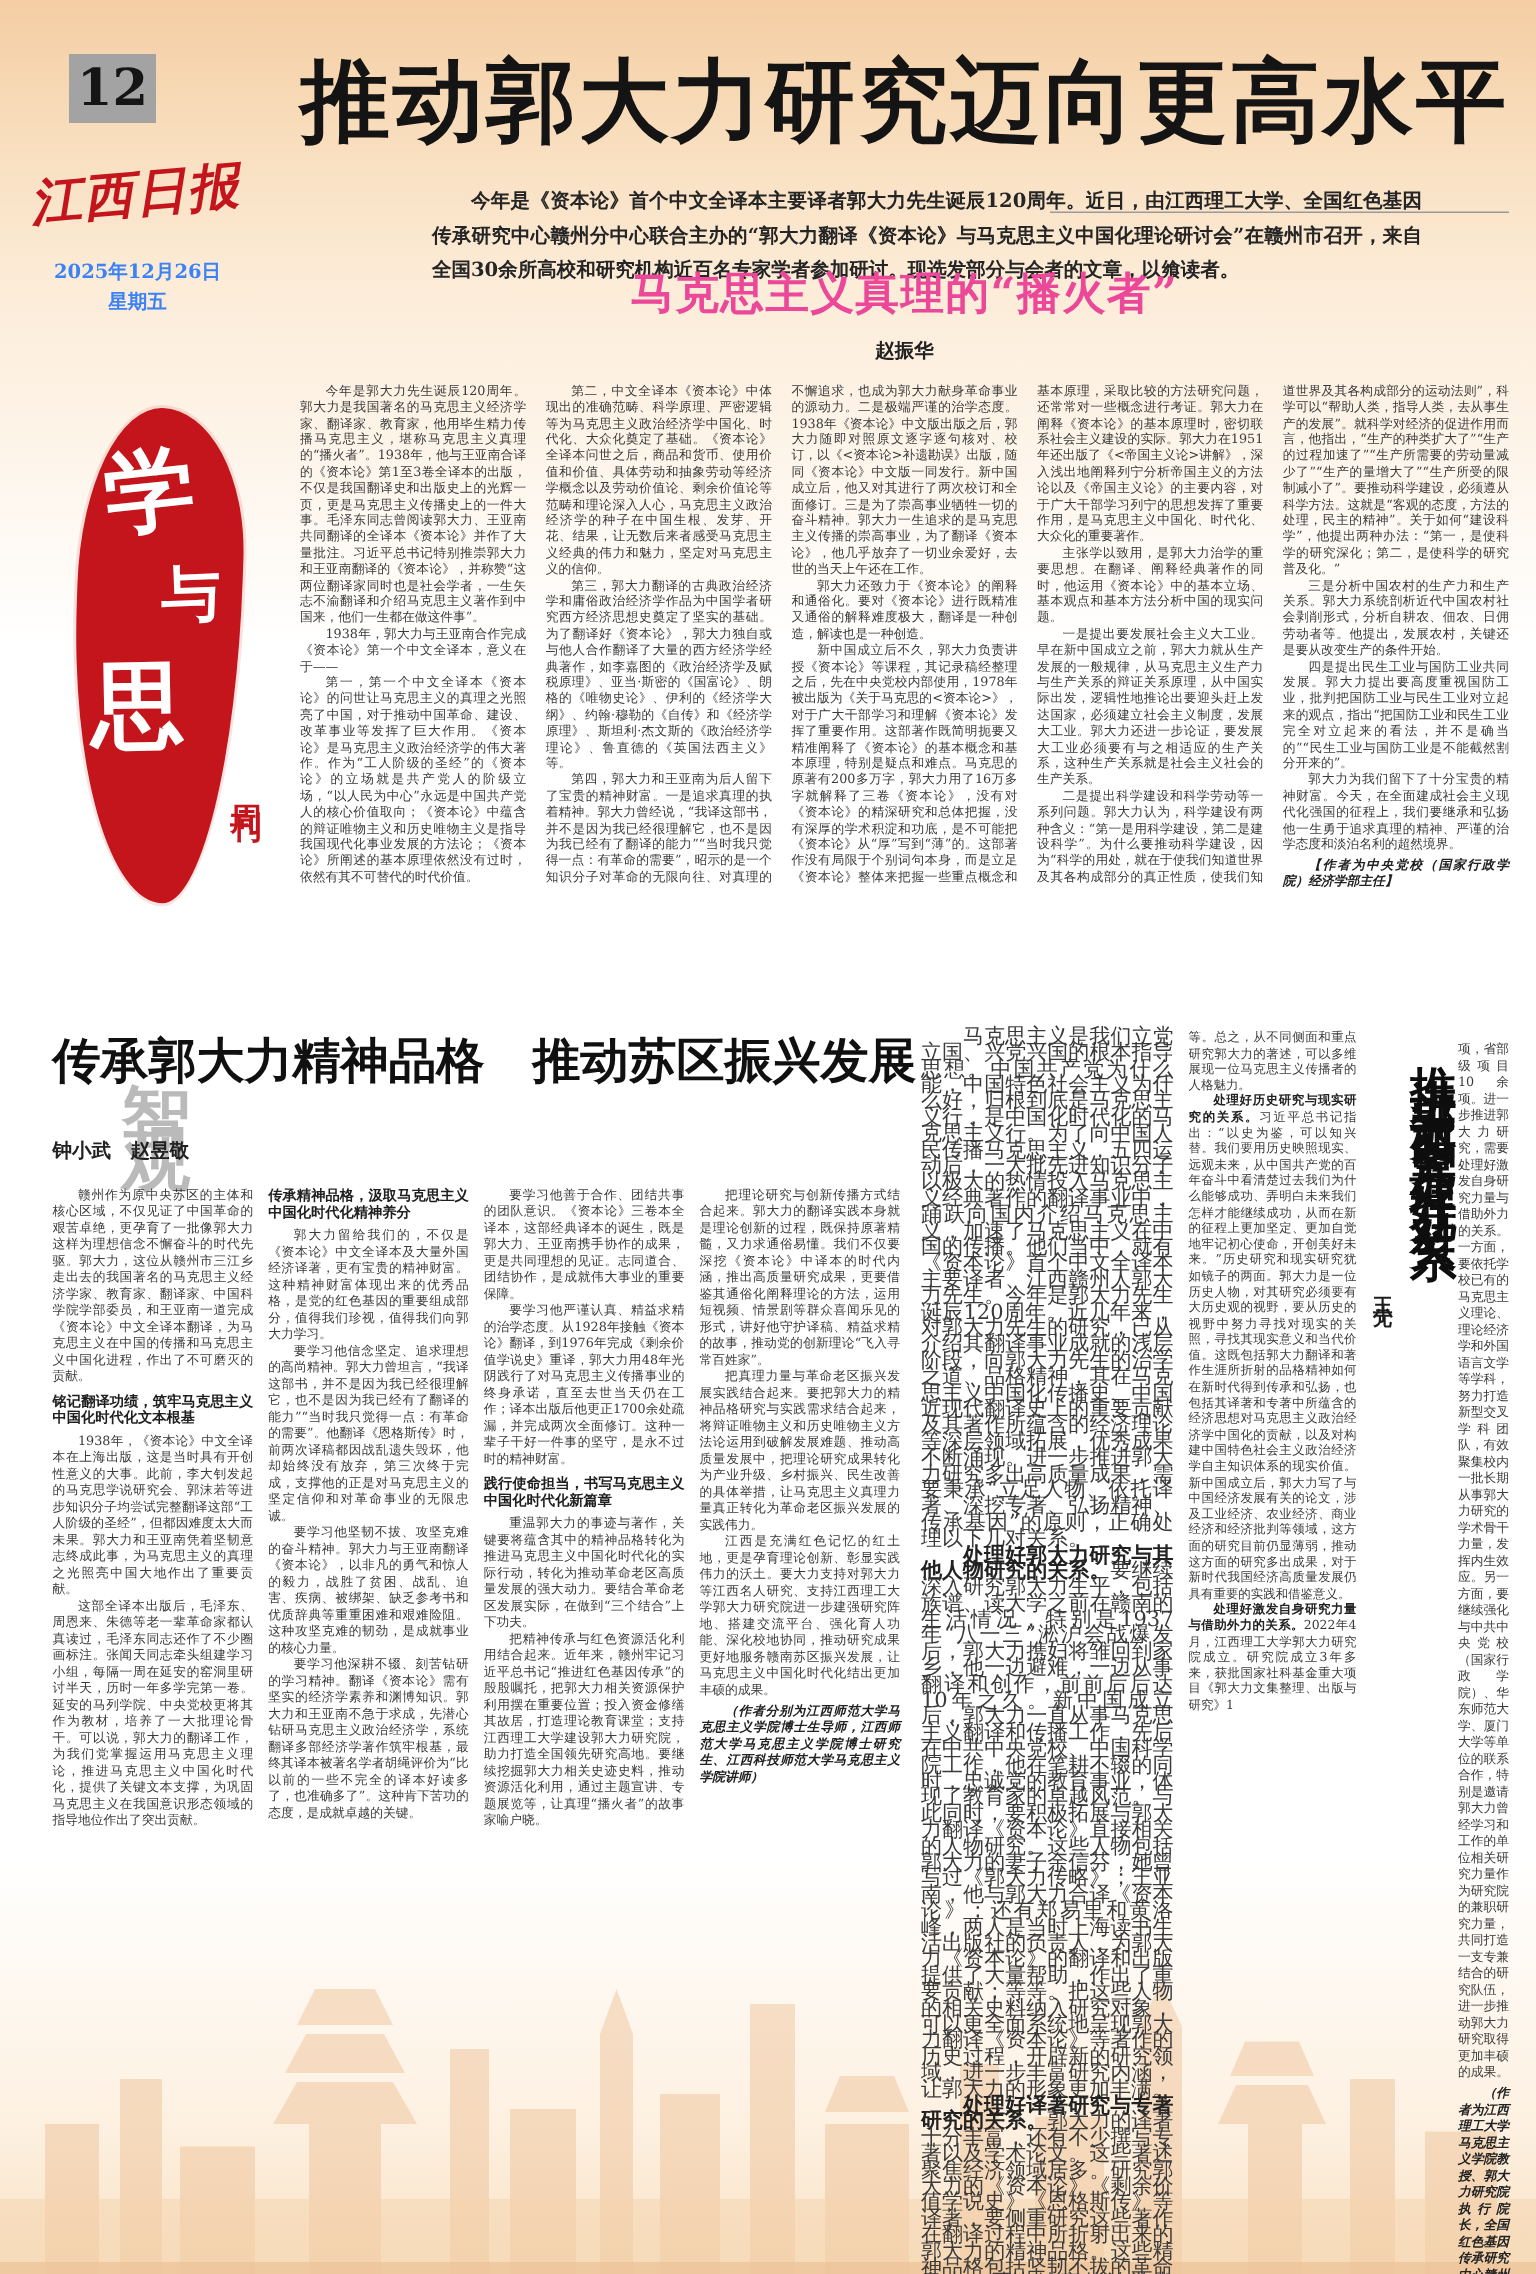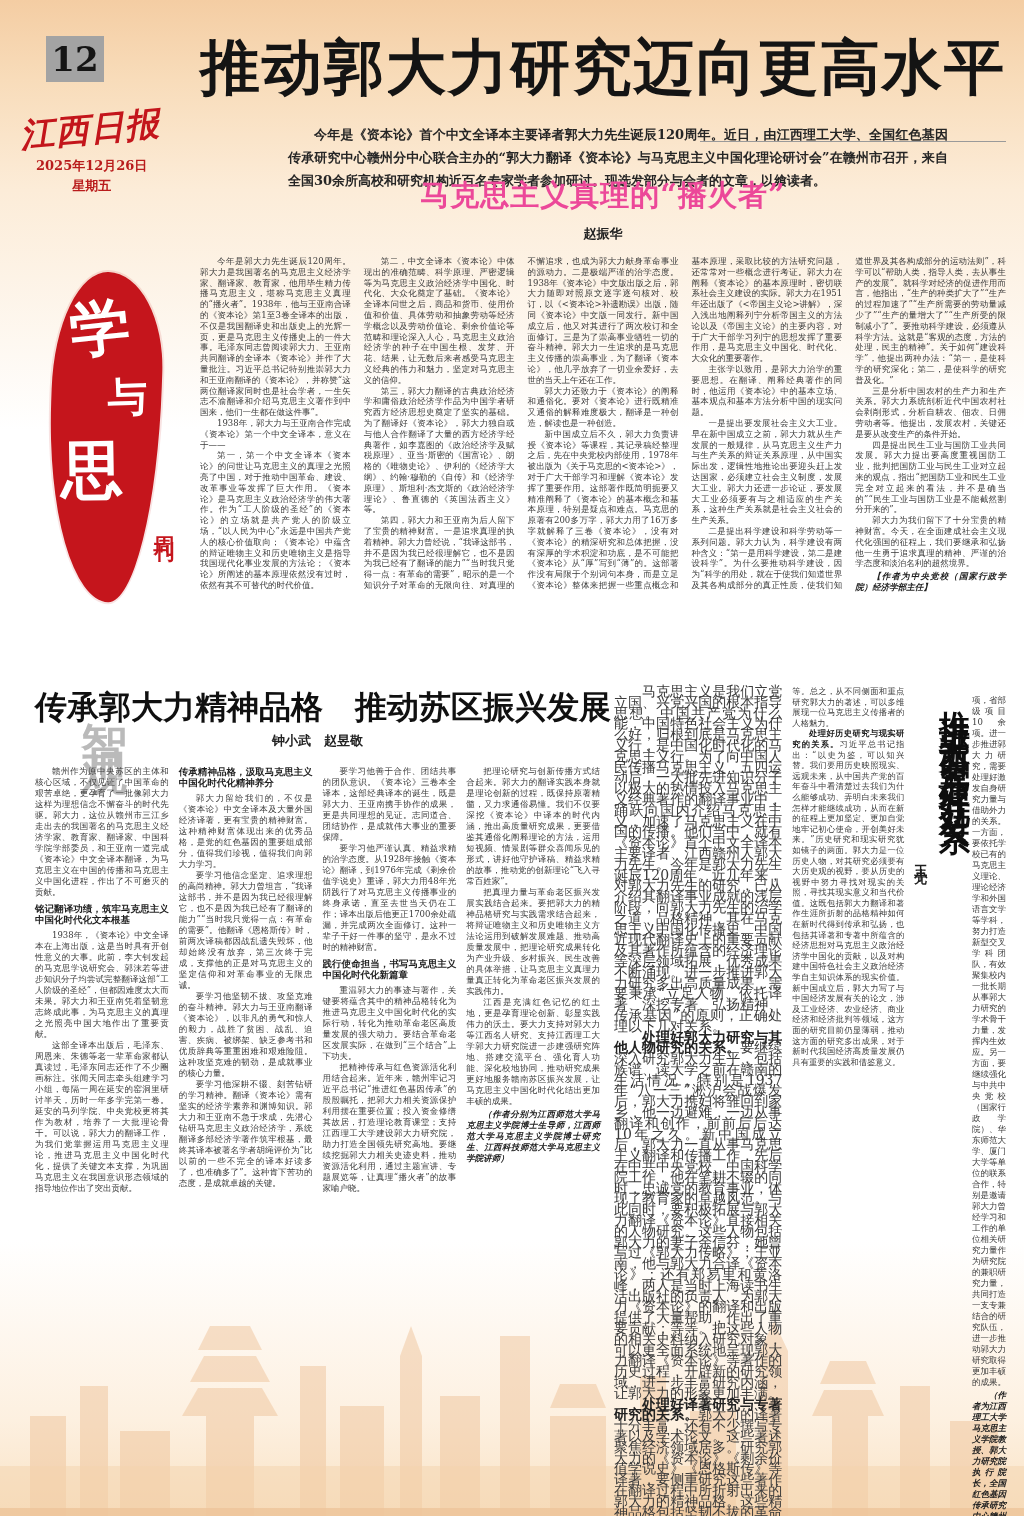--- a/index.html
+++ b/index.html
@@ -7,21 +7,21 @@
     width:1024px;height:1516px;position:relative;overflow:hidden;
     background:linear-gradient(180deg,#f4cda3 0px,#f8dcba 80px,#fcecd8 190px,#ffffff 430px,#ffffff 1240px,#fdf0e0 1420px,#f9e2c4 1516px);
     font-family:"DejaVu Serif","Liberation Serif",serif;color:#333;
   }
   .abs{position:absolute;}
   
   .page-num{left:46px;top:36px;width:58px;height:46px;background:#a3a3a3;display:flex;align-items:center;justify-content:center;
     font:900 34px "DejaVu Serif",serif;color:#151515;}
   .paper-name{left:20px;top:106px;width:160px;font-size:34px;font-weight:900;font-style:italic;color:#c3151b;
     transform:rotate(-5deg);letter-spacing:1px;white-space:nowrap;}
-  .date-block{left:36px;top:156px;font-size:13px;font-weight:700;color:#b91c1c;line-height:20px;}
+  .date-block{left:36px;top:172px;font-size:13px;font-weight:700;color:#3b82f6;line-height:20px;}
   .date-weekday{text-align:center;}
   
   .seal{left:50px;top:272px;width:110px;height:330px;background:#c5151c;border-radius:48% 52% 42% 58%/36% 30% 66% 60%;
     transform:rotate(2deg);box-shadow:0 0 0 2px rgba(197,21,28,.12);}
   .seal span{position:absolute;color:#fff;font-weight:900;line-height:1;}
   .seal-ch1{left:16px;top:26px;font-size:60px;transform:rotate(-8deg);}
   .seal-ch2{left:56px;top:104px;font-size:40px;transform:rotate(-4deg);}
   .seal-ch3{left:12px;top:168px;font-size:62px;transform:rotate(-3deg);}
   .seal-sub{left:150px;top:520px;writing-mode:vertical-rl;font-size:21px;font-weight:900;color:#c5151c;letter-spacing:4px;}
   .section-name{left:74px;top:686px;writing-mode:vertical-rl;font-size:46px;font-weight:900;color:#bababa;letter-spacing:28px;
@@ -40,21 +40,21 @@
   .ma-body{margin-top:13px;column-count:5;column-gap:13px;font-size:8.5px;line-height:10.8px;text-align:justify;color:#3a3a3a;}
   
   .para{margin:0;text-indent:2em;}
   .para b{font-weight:900;color:#222;}
   .subhead{margin:5px 0;font-family:"DejaVu Sans","Liberation Sans",sans-serif;font-size:9.5px;font-weight:800;color:#1f1f1f;text-indent:0;}
   .credit{margin:2px 0 0;font-weight:700;font-style:italic;color:#222;text-indent:2em;font-family:Liberation Serif, serif;}
   
   .bottom{left:35px;top:686px;width:971px;display:flex;gap:14px;}
   .left-article{width:565px;}
   .la-title{text-align:center;font-size:32px;font-weight:900;color:#101010;white-space:nowrap;}
-  .la-authors{text-align:center;font-size:13px;font-weight:700;color:#222;margin:2px 0 13px;}
+  .la-authors{font-size:13px;font-weight:700;color:#222;margin:28px 0 13px;}
   .la-body{column-count:4;column-gap:10px;font-size:8.5px;line-height:11px;text-align:justify;color:#3a3a3a;margin-top:16px;}
   .right-article{width:392px;display:flex;gap:10px;}
   .ra-colA{width:186px;font-size:14px;line-height:10.8px;text-align:justify;color:#3a3a3a;}
   .ra-colB-wrap{flex:1;display:flex;flex-direction:row;}
   .ra-top{display:flex;gap:7px;}
   .ra-colB{width:112px;font-size:8.3px;line-height:10.6px;text-align:justify;color:#3a3a3a;}
   .ra-author{writing-mode:vertical-rl;font-size:13px;font-weight:700;color:#1d1d1d;letter-spacing:4px;margin-top:168px;height:70px;}
   .ra-title{writing-mode:vertical-rl;font-size:31px;font-weight:900;color:#0e0e0e;letter-spacing:8px;line-height:1.15;height:540px;}
   .ra-wide{margin-top:9px;font-size:8.5px;line-height:11px;text-align:justify;color:#3a3a3a;}
   
@@ -169,20 +169,21 @@
     <div class="ra-colA">
         <p class="para">马克思主义是我们立党立国、兴党兴国的根本指导思想。中国共产党为什么能，中国特色社会主义为什么好，归根到底是马克思主义行，是中国化时代化的马克思主义行。为了向中国人民传播马克思主义，五四运动后，一大批先进知识分子以极大的热情投入马克思主义经典著作的翻译事业中，踊跃向国内介绍马克思主义，加速了马克思主义在中国的传播。他们当中，就有《资本论》首个中文全译本主要译者、江西赣州人郭大力先生。今年是郭大力先生诞辰120周年。近几年来，对郭大力先生的研究，已从介绍其翻译事业成就的浅层阶段，向郭大力先生的治学之道、品格精神，其在马克思主义中国化传播史、中国近现代翻译史上的重要贡献及其著作所蕴含的经济理论等深层领域拓展，优秀成果不断涌现。进一步推进郭大力研究多出高质量成果，需要秉承“立足人物、依托译著、深挖专著、弘扬精神、传承基因”的原则，正确处理以下几对关系。</p>
         <p class="para"><b>处理好郭大力研究与其他人物研究的关系。</b>要继续深入研究郭大力生平，包括族谱、读大学之前在赣南的生活情况，特别是1937年“八一三”淞沪会战爆发后，郭大力携妇将雏回到家乡，他一边避难，一边从事翻译和创作，前前后后达10年之久。新中国成立后，郭大力一直从事马克思主义翻译和传播工作，先后在中共中央党校、中国科学院工作，他在笔耕不辍的同时，忠诚党的教育事业，体现了教育家的卓越风范。与此同时，要积极拓展与郭大力翻译《资本论》直接相关的人物研究。这些人物包括郭大力的妻子余信芬，她曾写过《郭大力传略》；王亚南，他与郭大力合译《资本论》；还有郑易里和黄洛峰，两人是当时上海读书生活出版社的负责人，为郭大力《资本论》的翻译和出版提供了大量帮助，作出了重要贡献；等等。把这些人物的相关史料纳入研究对象，可以更全面系统地呈现郭大力翻译《资本论》等著作的历史过程，开辟新的研究领域，进一步丰富研究内涵，让郭大力的形象更加丰满。</p>
         <p class="para"><b>处理好译著研究与专著研究的关系。</b>郭大力的译著十分丰富，还有不少撰写专著以及学术论文。这些著述聚焦经济领域居多。研究郭大力的《资本论》《剩余价值学说史》《恩格斯传》等译著，要侧重研究这些著作在翻译过程中所折射出来的郭大力的精神品格。这些精神品格包括坚韧不拔的革命意志、严谨缜密的治学态度、精诚合作的团队意识等，展现郭大力作为红色翻译家的底色。研究郭大力撰写的《生产建设论》《我们的农村生产》《物价论》等著作以及论文，则要从这些著作和论文创作的历史背景、主要思想、历史实践、历史贡献和当代价值等方面进行深入挖掘，彰显郭大力作为经济学家的本色、善于用理论回答现实问题的敏锐性等。尤其是在《生产建设论》中，郭大力聚焦生产建设领域，对当时中国的生产建设提出了许多科学建议。对于《&lt;帝国主义论&gt;讲解》《关于马克思的&lt;资本论&gt;》等著作，则要侧重从教学理论方面来研究郭大力如何深入研究政治经济学的教学规律，为教学实践积累宝贵且独到的经验，认真讲授相关课程，服务党的教育事业，全面凸显郭大力作为教育家的情怀，尤其是他身上体现的教育家精神</p>
       </div>
     <div class="ra-colB-wrap">
       <div class="ra-top">
         <div class="ra-colB">
             <p class="para" style="text-indent: 0px;">等。总之，从不同侧面和重点研究郭大力的著述，可以多维展现一位马克思主义传播者的人格魅力。</p>
             <p class="para"><b>处理好历史研究与现实研究的关系。</b>习近平总书记指出：“以史为鉴，可以知兴替。我们要用历史映照现实、远观未来，从中国共产党的百年奋斗中看清楚过去我们为什么能够成功、弄明白未来我们怎样才能继续成功，从而在新的征程上更加坚定、更加自觉地牢记初心使命，开创美好未来。”历史研究和现实研究犹如镜子的两面。郭大力是一位历史人物，对其研究必须要有大历史观的视野，要从历史的视野中努力寻找对现实的关照，寻找其现实意义和当代价值。这既包括郭大力翻译和著作生涯所折射的品格精神如何在新时代得到传承和弘扬，也包括其译著和专著中所蕴含的经济思想对马克思主义政治经济学中国化的贡献，以及对构建中国特色社会主义政治经济学自主知识体系的现实价值。新中国成立后，郭大力写了与中国经济发展有关的论文，涉及工业经济、农业经济、商业经济和经济批判等领域，这方面的研究目前仍显薄弱，推动这方面的研究多出成果，对于新时代我国经济高质量发展仍具有重要的实践和借鉴意义。</p>
+            <p class="para"><b>处理好激发自身研究力量与借助外力的关系。</b>2022年4月，江西理工大学郭大力研究院成立。研究院成立3年多来，获批国家社科基金重大项目《郭大力文集整理、出版与研究》1</p>
           </div>
         <div class="ra-author">王小元</div>
         <div class="ra-title">推进郭大力研究需处理好几对关系</div>
       </div>
       <div class="ra-wide">
           <p class="para" style="text-indent: 0px;">项，省部级项目10余项。进一步推进郭大力研究，需要处理好激发自身研究力量与借助外力的关系。一方面，要依托学校已有的马克思主义理论、理论经济学和外国语言文学等学科，努力打造新型交叉学科团队，有效聚集校内一批长期从事郭大力研究的学术骨干力量，发挥内生效应。另一方面，要继续强化与中共中央党校（国家行政学院）、华东师范大学、厦门大学等单位的联系合作，特别是邀请郭大力曾经学习和工作的单位相关研究力量作为研究院的兼职研究力量，共同打造一支专兼结合的研究队伍，进一步推动郭大力研究取得更加丰硕的成果。</p>
           <p class="credit">（作者为江西理工大学马克思主义学院教授、郭大力研究院执行院长，全国红色基因传承研究中心赣州分中心特约研究员）</p>
         </div>
     </div>
   </div>

